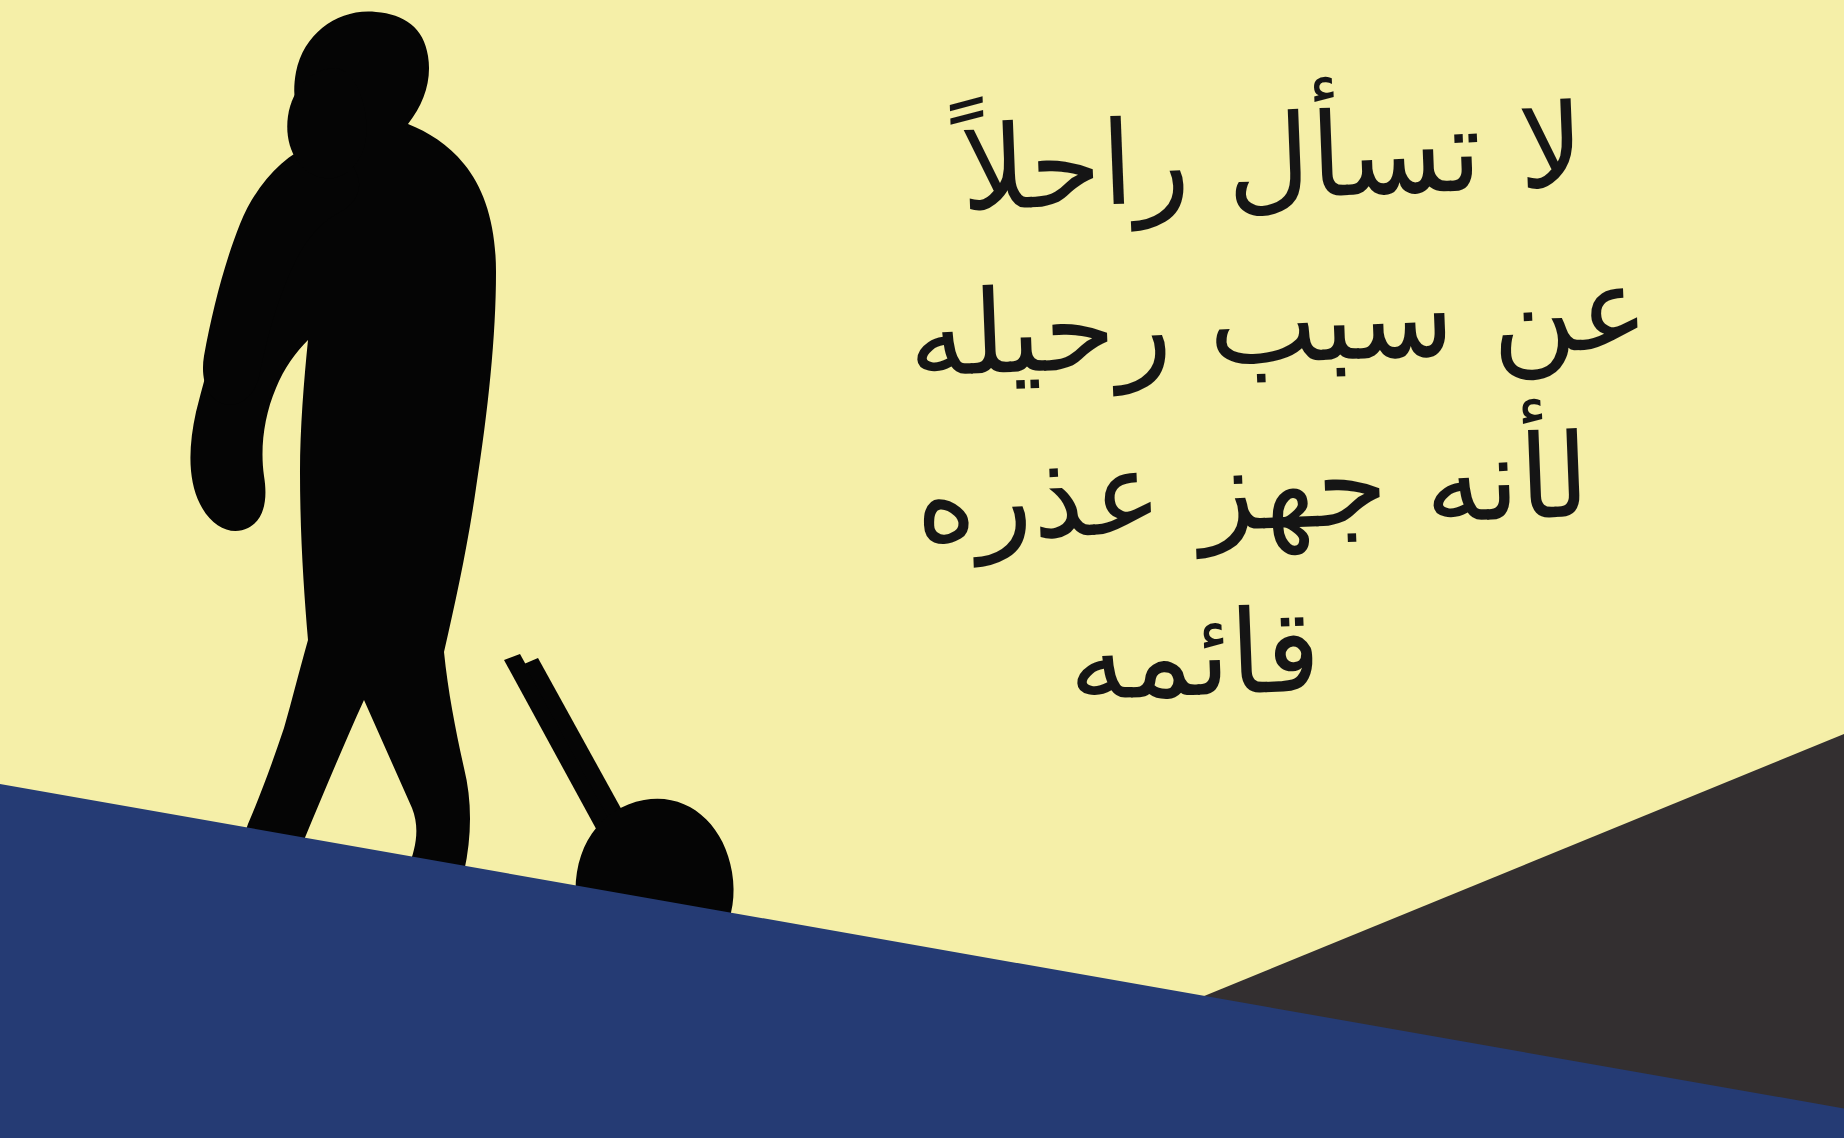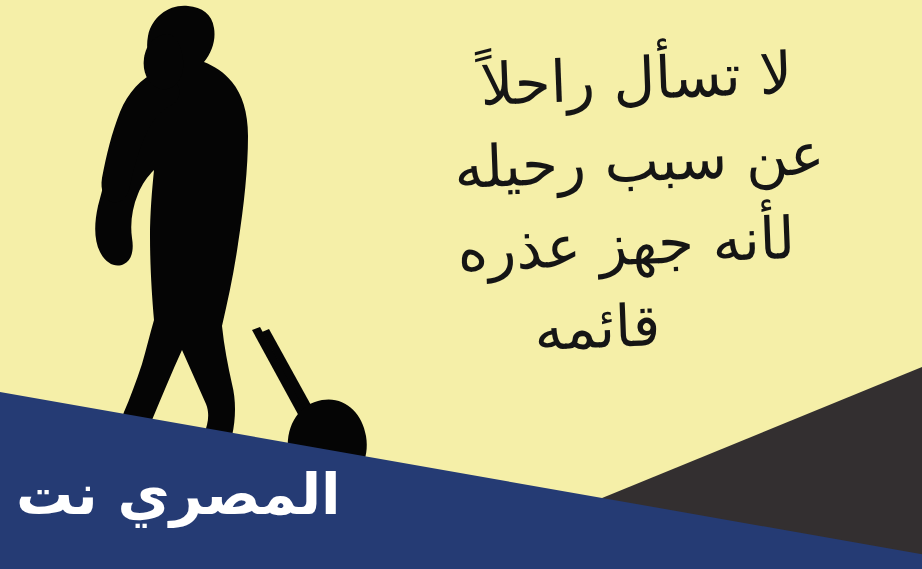--- a/index.html
+++ b/index.html
@@ -163,15 +163,14 @@
     <div class="quote-line l1">لا تسأل راحلاً</div>
     <div class="quote-line l2">عن سبب رحيله</div>
     <div class="quote-line l3">لأنه جهز عذره</div>
     <div class="quote-line l4">قائمه</div>
   </div>
 
   <div class="band-charcoal"></div>
 
   <div class="band-blue"></div>
 
-  <div class="watermark">المصري نت</div>
 
 </div>
 
 </body></html>

